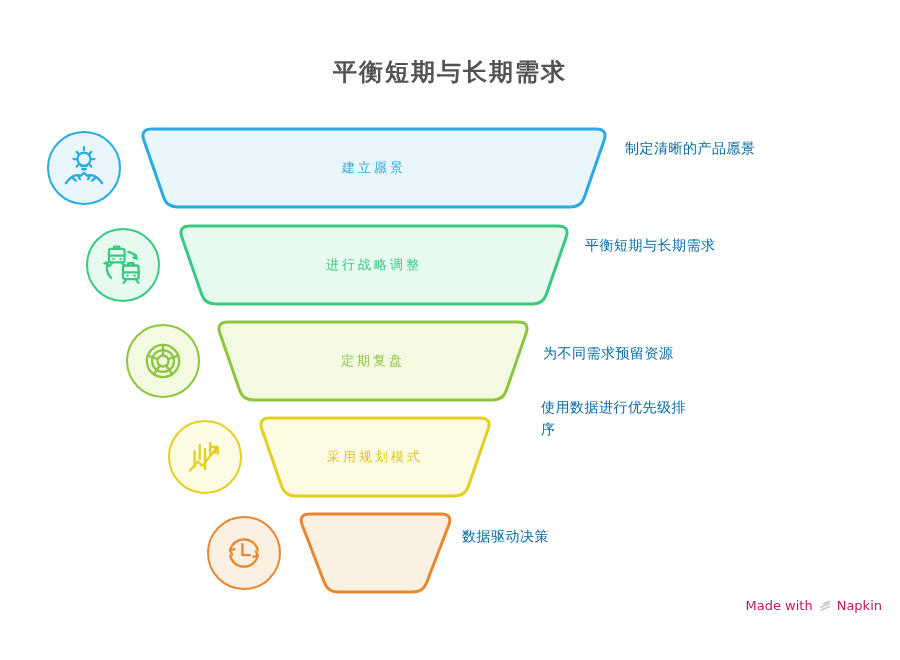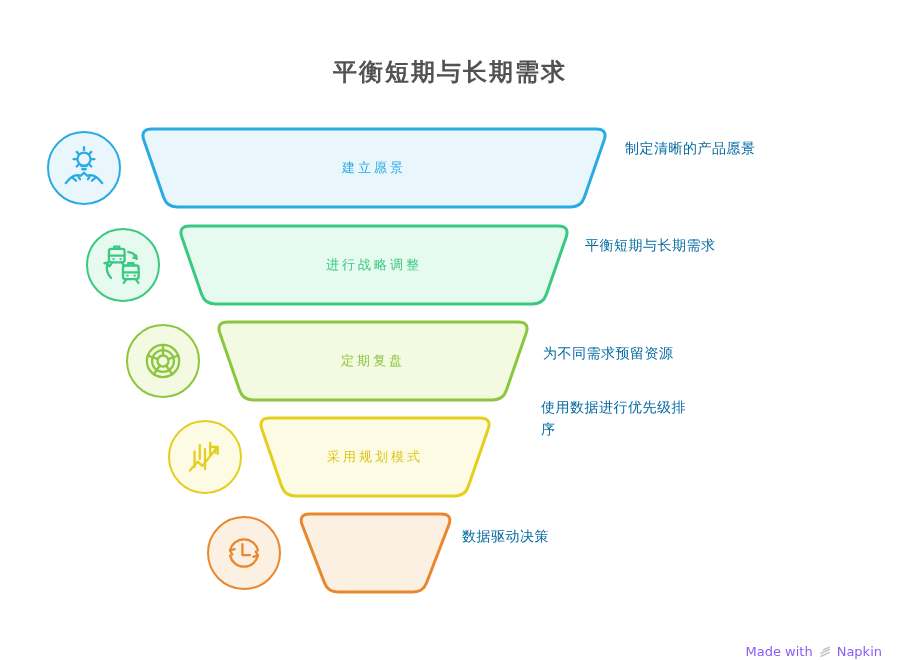--- a/index.html
+++ b/index.html
@@ -25,22 +25,22 @@
   .s0 .label{left:140px;top:129px;width:468px;height:78px} .s0 .desc{left:625px;top:137px}
   .s1 .badge{left:86px;top:228px}  .s1 .trap{left:178px;top:226px}
   .s1 .label{left:178px;top:226px;width:392px;height:78px} .s1 .desc{left:585px;top:234px}
   .s2 .badge{left:126px;top:324px} .s2 .trap{left:216px;top:322px}
   .s2 .label{left:216px;top:322px;width:314px;height:78px} .s2 .desc{left:543px;top:342px}
   .s3 .badge{left:168px;top:420px} .s3 .trap{left:258px;top:418px}
   .s3 .label{left:258px;top:418px;width:234px;height:78px}
   .s3 .desc{left:503px;top:396px;width:152px;white-space:normal;margin-left:38px;}
   .s4 .badge{left:207px;top:516px} .s4 .trap{left:298px;top:514px}
   .s4 .label{left:298px;top:514px;width:155px;height:78px} .s4 .desc{left:462px;top:525px}
-  .footer{position:absolute;right:18px;top:644px;display:flex;align-items:center;gap:5px;
-          font-size:13px;color:#8b5cf6;}
+  .footer{position:absolute;right:18px;top:598px;display:flex;align-items:center;gap:5px;
+          font-size:13px;color:#be185d;}
   .footer svg{display:block;}
 </style>
 </head>
 <body>
 
 <div class="stage">
 
   <div class="title">平衡短期与长期需求</div>
 
   <div class="step s0" style="--stroke: #29ABE2; --fill: #E9F7FD; --label: #29A9E0;">

